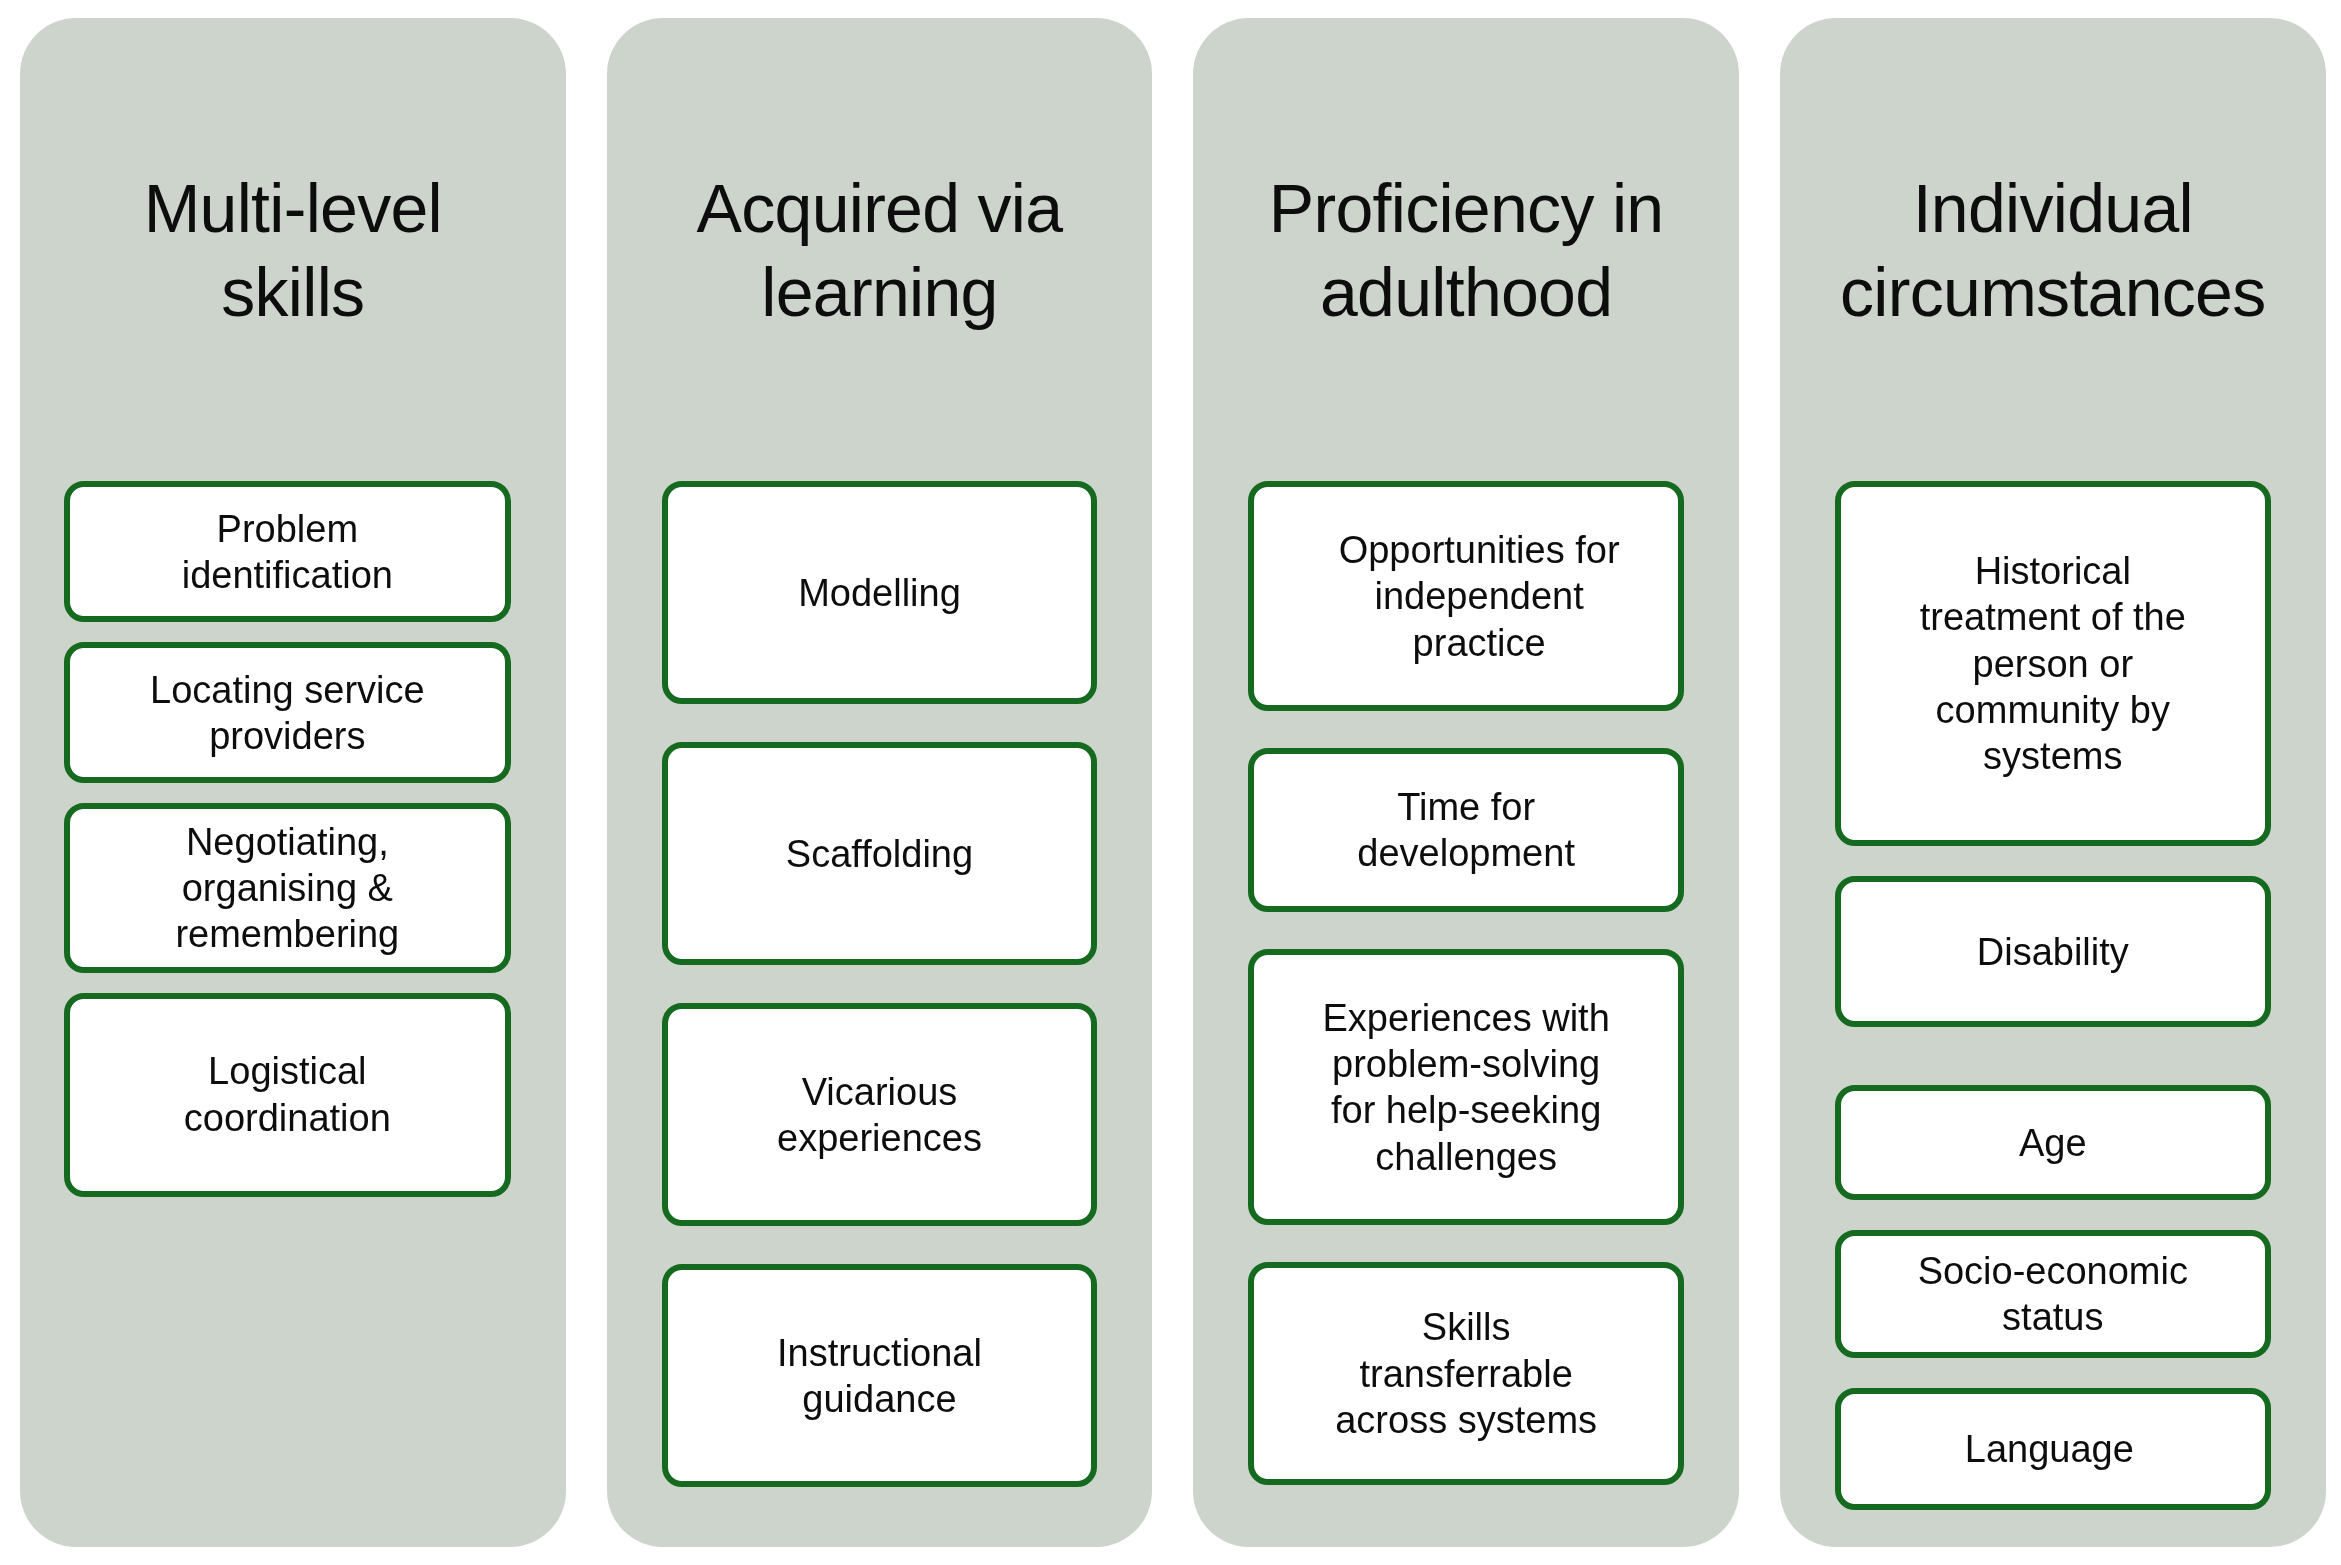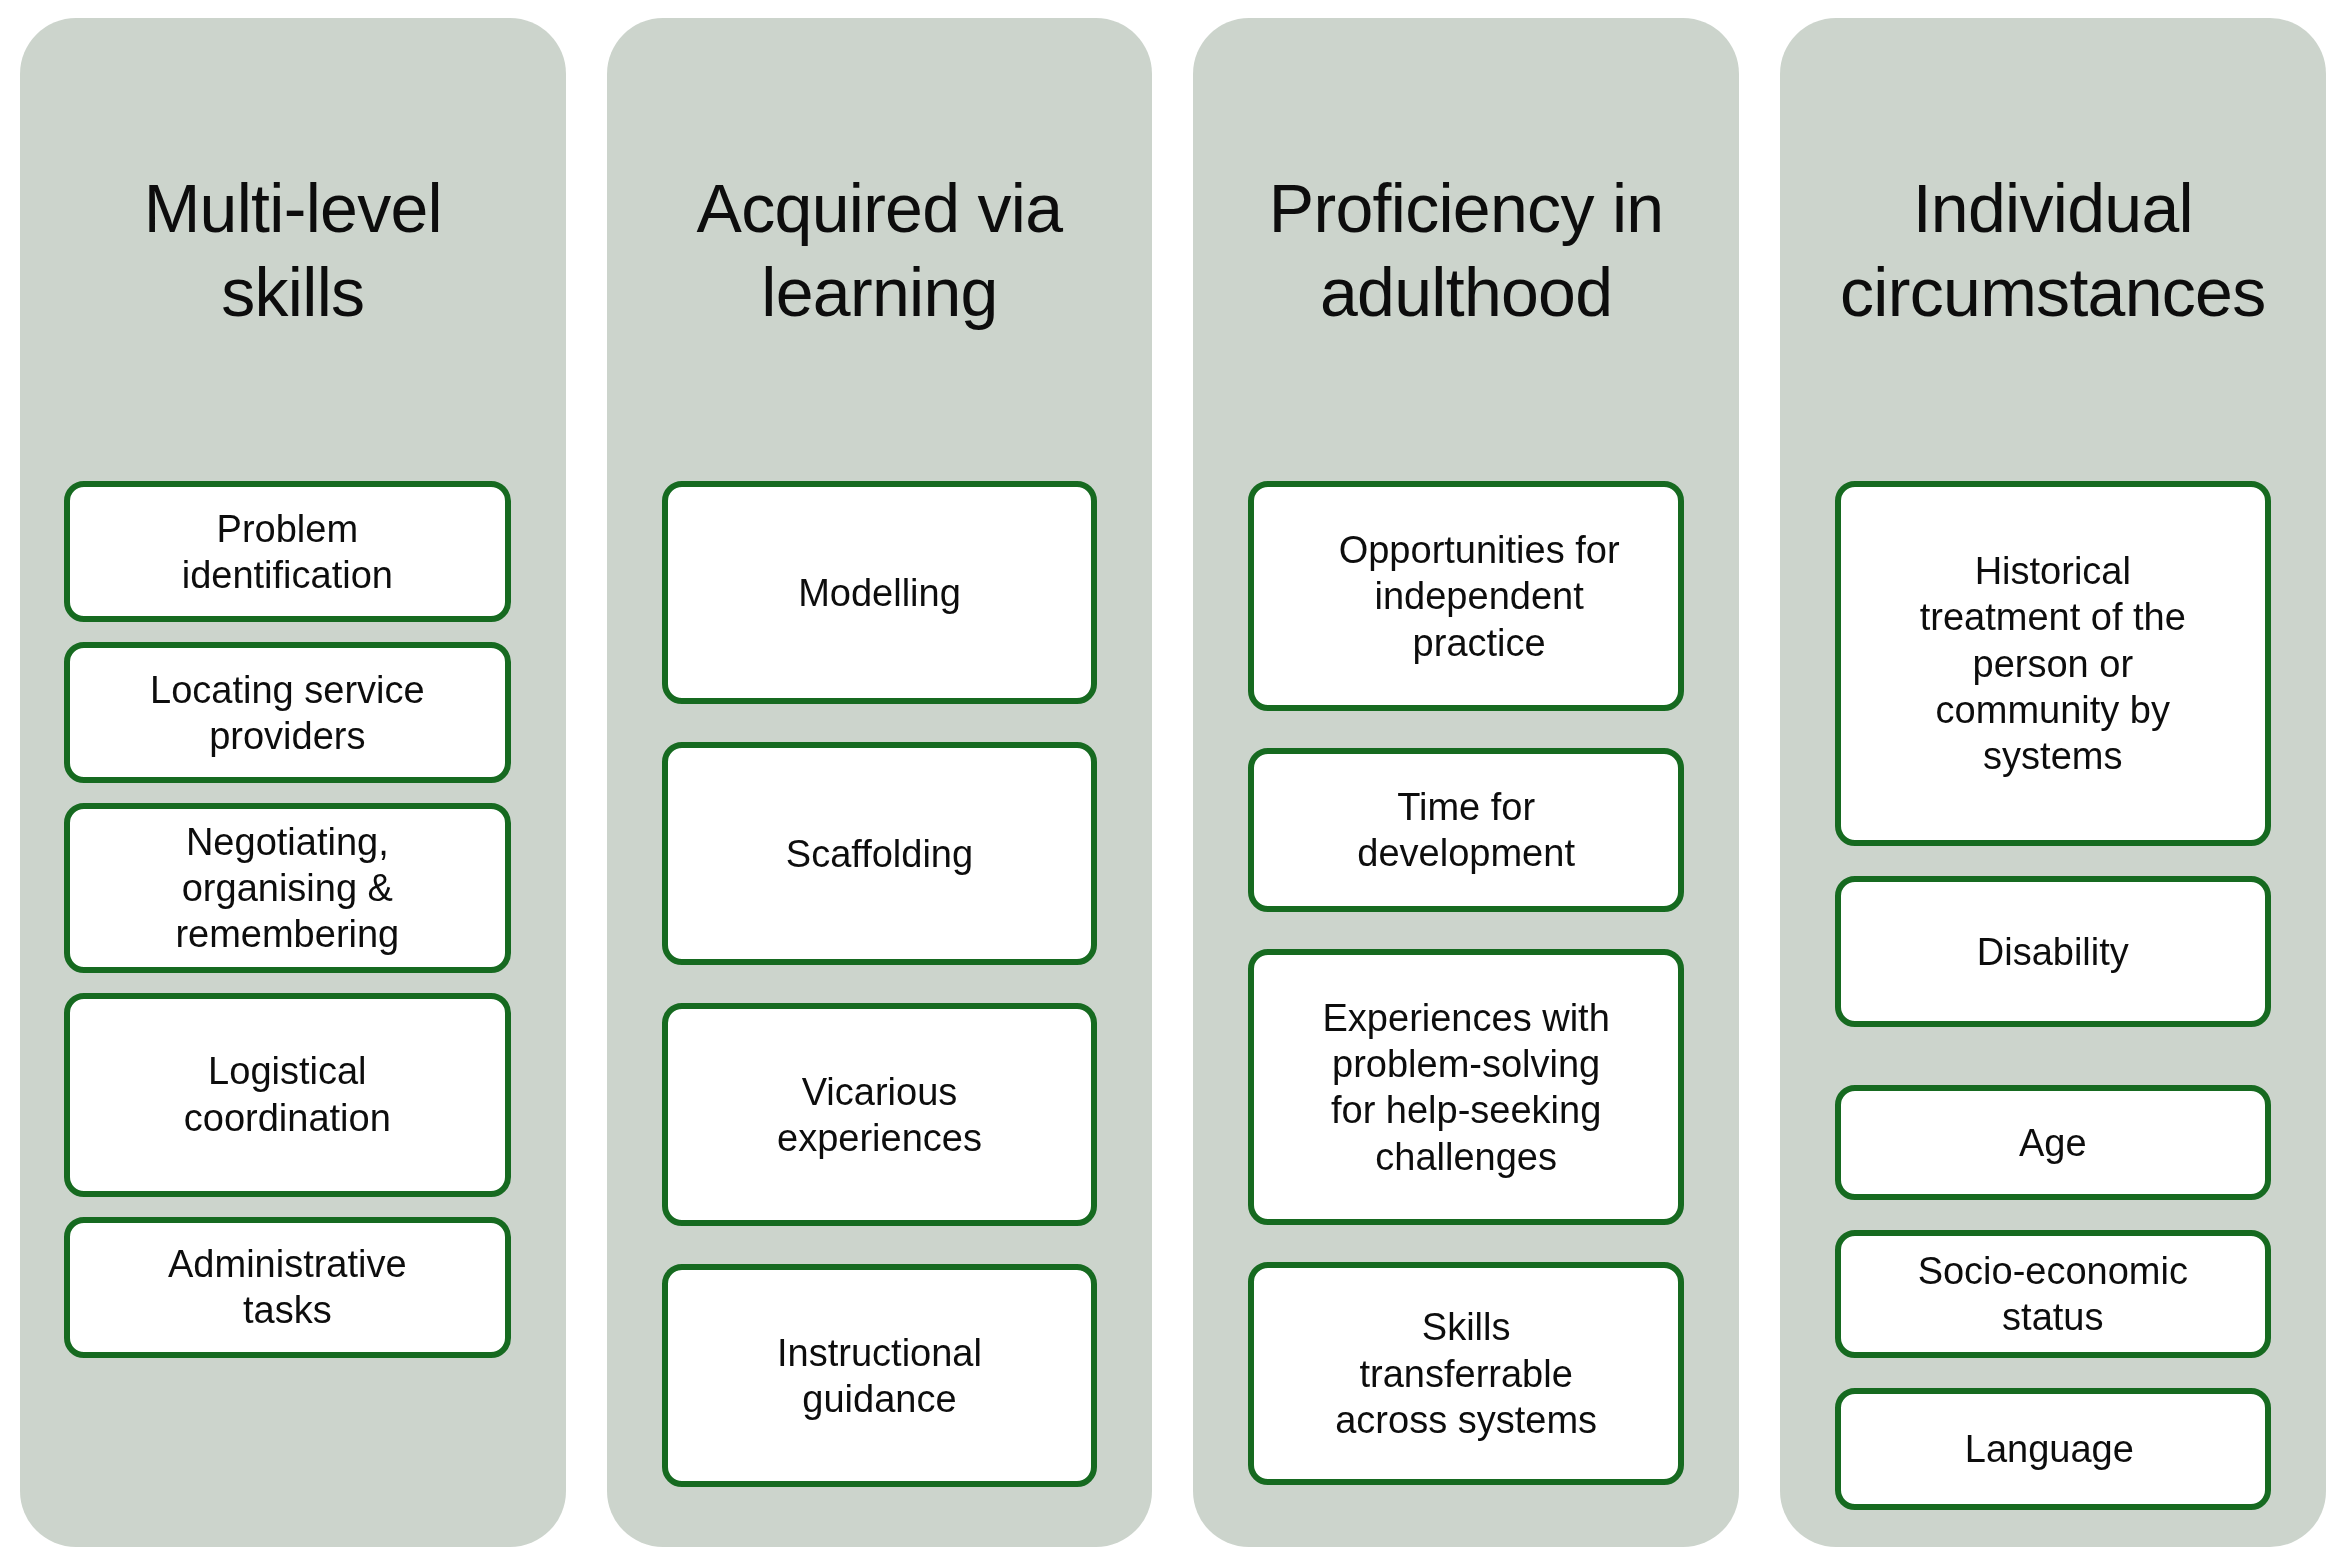--- a/index.html
+++ b/index.html
@@ -107,24 +107,20 @@
       </div>
       <div class="box">
         <span class="box-label">Negotiating,
 organising &amp;
 remembering</span>
       </div>
       <div class="box">
         <span class="box-label">Logistical
 coordination</span>
       </div>
-      <div class="box">
-        <span class="box-label">Administrative
-tasks</span>
-      </div>
     </div>
   </div>
 
   <div class="column c2">
     <div class="title-area">
       <div class="column-title">Acquired via
 learning</div>
     </div>
     <div class="boxes">
       <div class="box">

